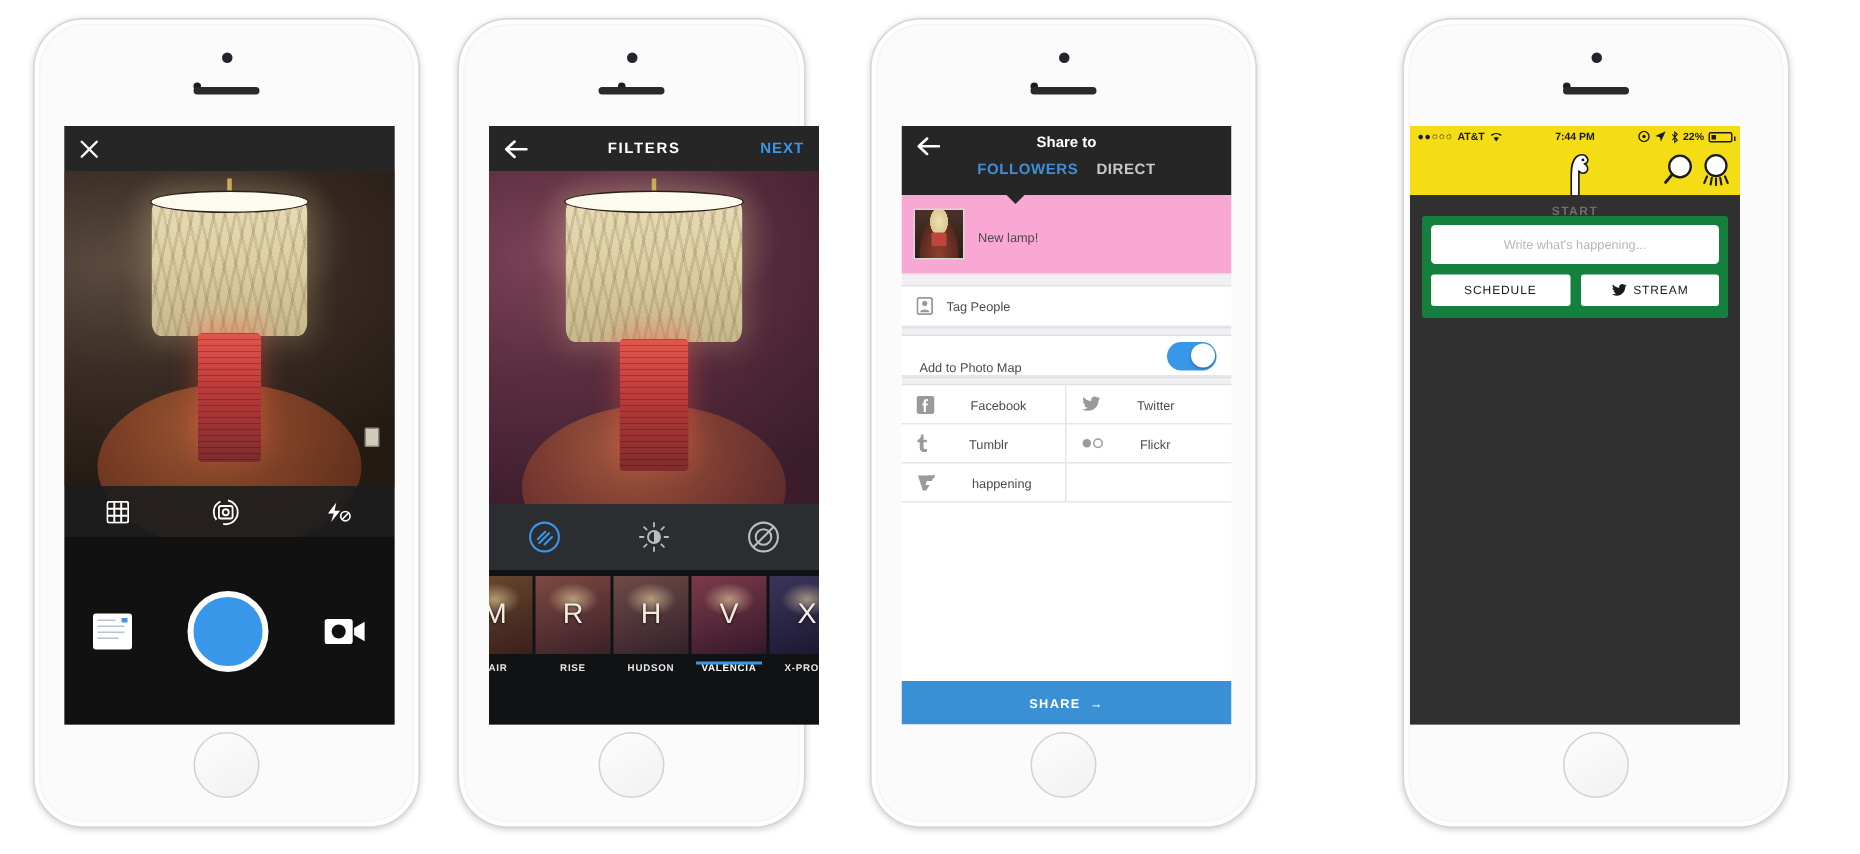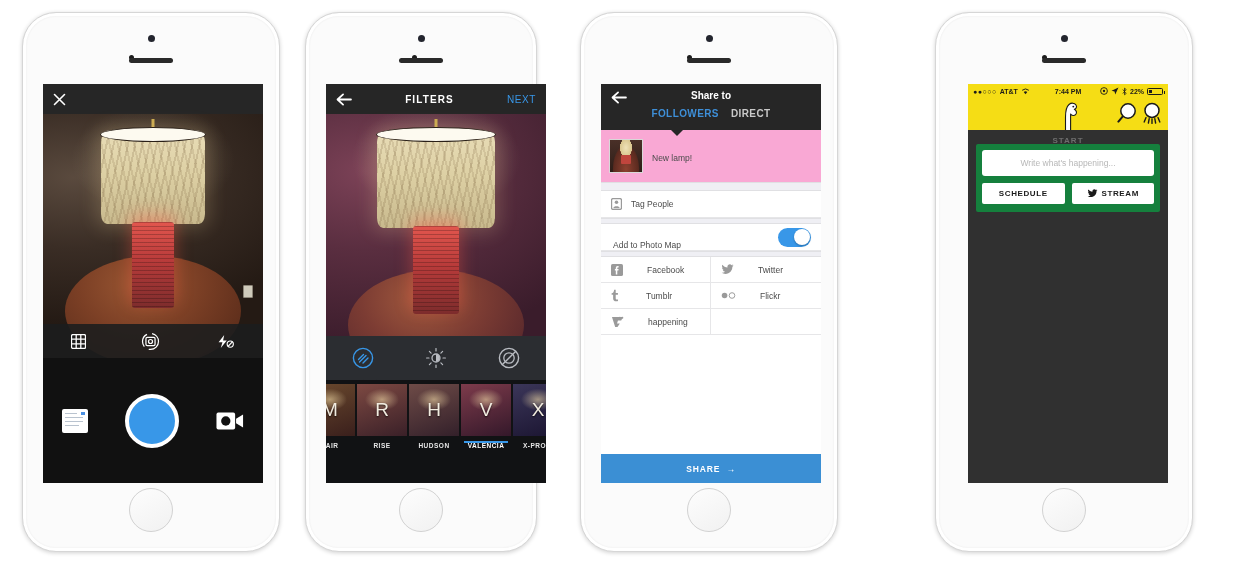--- a/index.html
+++ b/index.html
@@ -118,21 +118,21 @@
     position: absolute; left: 3px; height: 1.5px; background: #b9c3cf; display: block;
   }
 
   
   .p2-topbar {
     position: absolute; top: 0; left: 0; right: 0; height: 30px;
     background: #262626; display: flex; align-items: center;
     justify-content: space-between; padding: 0 10px;
   }
   .p2-title { color: #fff; font-size: 10px; font-weight: bold; letter-spacing: 1.1px; }
-  .p2-next { color: #3897e8; font-size: 10px; font-weight: normal; letter-spacing: .6px; }
+  .p2-next { color: #3897e8; font-size: 10px; font-weight: bold; letter-spacing: .6px; }
   .p2-photo {
     position: absolute; top: 30px; left: 0; right: 0; height: 222px;
     background:
       radial-gradient(ellipse 62% 40% at 50% 20%, rgba(255,238,196,.28), rgba(0,0,0,0) 62%),
       radial-gradient(ellipse 120% 80% at 18% 26%, #7c4257 0%, #5a2e40 44%, #3a1c2b 100%),
       #43202f;
   }
   .p2-tools {
     position: absolute; top: 252px; left: 0; right: 0; height: 44px;
     background: #2b2d31; display: flex; align-items: center; justify-content: space-around;
@@ -270,21 +270,21 @@
   }
   .p4-input {
     height: 26px; background: #fff; border-radius: 3px;
     display: flex; align-items: center; justify-content: center;
     font-size: 8.5px; color: #b7b7b7;
   }
   .p4-btns { display: flex; gap: 7px; margin-top: 7px; }
   .p4-btn {
     flex: 1; height: 21px; background: #fff; border-radius: 2px;
     display: flex; align-items: center; justify-content: center; gap: 4px;
-    font-size: 8px; font-weight: bold; color: #1a1a1a; letter-spacing: .6px;
+    font-size: 8px; font-weight: normal; color: #1a1a1a; letter-spacing: .6px;
   }
   .p4-feed { position: absolute; top: 128px; left: 0; right: 0; bottom: 0; background: #303030; }
 </style>
 </head>
 <body>
 
 <div class="stage">
 
   <div class="phone" style="left:22px; top:12px; width:258px; height:540px;">
     <div class="frontcam" style="left:50%; margin-left:-3.5px; top:22px;"></div>
@@ -541,21 +541,21 @@
       </div>
     </div>
   </div>
 
   <div class="phone" style="left:935px; top:12px; width:258px; height:540px;">
     <div class="frontcam" style="left:50%; margin-left:-3.5px; top:22px;"></div>
     <div class="sensor" style="left:106px; top:42px;"></div>
     <div class="speaker" style="top:45px;"></div>
     <div class="home" style="bottom:19px;"></div>
 
-    <div class="screen" style="left:32px; top:71px; width:200px; height:399px; background:#303030;">
+    <div class="screen" style="left:4px; top:71px; width:220px; height:399px; background:#303030;">
 
       <div class="p4-status">
         <span class="p4-dots">●●○○○</span>
         <span style="margin-left:3px;">AT&amp;T</span>
         <span class="ico" style="margin-left:3px;">
           <svg width="9" height="7" viewBox="0 0 10 8">
             <path d="M5 7.2 L3 4.6 A3.3 3.3 0 0 1 7 4.6 Z" fill="#1a1a1a"></path>
             <path d="M1.2 2.6 A6 6 0 0 1 8.8 2.6" fill="none" stroke="#1a1a1a" stroke-width="1.1"></path>
           </svg>
         </span>

